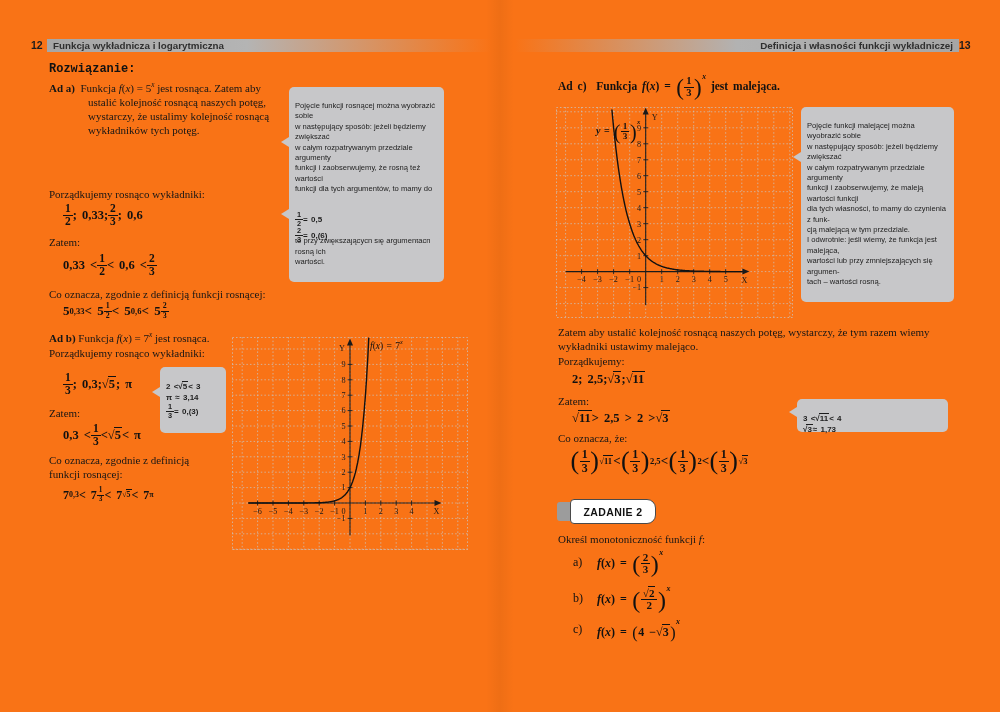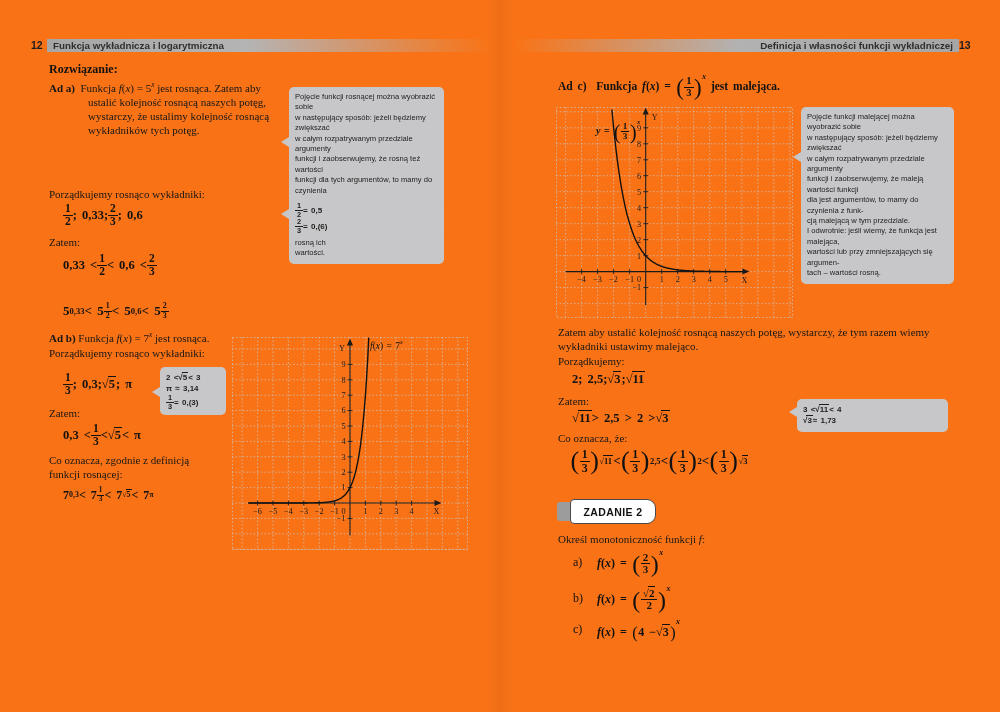--- a/index.html
+++ b/index.html
@@ -1,21 +1,21 @@
 <!DOCTYPE html>
 <html><head>
 <meta charset="utf-8">
 <style>
   html,body{margin:0;padding:0;background:#e9e9e9}
   .spread{position:relative;width:1000px;height:712px;background:#f97316;overflow:hidden;
           font-family:"Liberation Serif",serif;color:#161616}
   .gutter{position:absolute;left:486px;top:0;width:28px;height:100%;
           background:linear-gradient(to right,rgba(0,0,0,0),rgba(0,0,0,0.045) 50%,rgba(0,0,0,0));pointer-events:none}
   .ser{position:absolute;font-family:"Liberation Serif",serif;font-size:11px;line-height:14px;color:#161616;white-space:nowrap}
-  .sans{position:absolute;font-family:Liberation Serif, serif}
+  .sans{position:absolute;font-family:Liberation Mono, monospace}
   .b{font-weight:bold}
   .hbar{position:absolute;top:39px;height:13px;font:700 9.8px/13px "Liberation Sans",sans-serif;color:#2f2f2f;white-space:nowrap}
   .hbar-l{left:47px;width:438px;padding-left:6px;
           background:linear-gradient(to right,#a6a6a6 0%,#b4b4b4 45%,rgba(246,246,246,0) 100%)}
   .hbar-r{left:515px;width:438px;text-align:right;padding-right:6px;
           background:linear-gradient(to right,rgba(246,246,246,0) 0%,#b2b2b2 50%,#a6a6a6 100%)}
   .pn{position:absolute;top:39px;font:700 10.5px/13px "Liberation Sans",sans-serif;color:#1c1c1c}
   .mline{position:absolute;display:flex;align-items:center;font-family:"Liberation Serif",serif;
          font-weight:bold;color:#111;white-space:nowrap;word-spacing:2px}
   .indent-lines div{line-height:14px}
@@ -25,21 +25,21 @@
   .fd{display:block;border-top:1px solid currentColor;padding:0 2px}
   .msup{font-size:0.66em;vertical-align:0.72em;display:inline-block;line-height:1}
   .sqrt{white-space:nowrap}
   .rsign{letter-spacing:-1px}
   .rad{border-top:1px solid currentColor;padding:0 1px}
   .bpg{display:inline-flex;align-items:center;vertical-align:middle}
   .bpar{font-size:2em;font-weight:400;line-height:0;padding:0 0.5px}
   .bparm{font-size:1.35em;font-weight:400;line-height:0;padding:0 0.5px}
   .bpg+.msup{vertical-align:1.5em}
   
-  .callout{position:absolute;background:#c7c7c9;border-radius:5px;padding:5px 6px;
+  .callout{position:absolute;background:#c7c7c9;border-radius:5px;padding:14px 6px;
            font:400 7.6px/10.4px "Liberation Sans",sans-serif;color:#1d1d1d;box-sizing:border-box}
   .callout::before{content:"";position:absolute;right:100%;top:var(--ay,14px);
            border-top:5px solid transparent;border-bottom:5px solid transparent;border-right:8px solid #c7c7c9}
   .cmath{font:700 8px "Liberation Sans",sans-serif;display:flex;align-items:center;min-height:14px;word-spacing:1px}
   
   .graph{position:absolute}
   .graph svg{position:absolute;left:0;top:0}
   .glabel{position:absolute;font-family:"Liberation Serif",serif;color:#111;white-space:nowrap;word-spacing:1px}
   
   .zbadge{position:absolute;left:557px;top:499px;width:100px;height:25px}
@@ -78,20 +78,21 @@
         <span class="fd">3</span>
       </span>; 0,6</div>
   <div class="ser" style="left:49px;top:235px">Zatem:</div>
   <div class="mline" style="left:63px;top:251px;height:28px;font-size:12.5px">0,33 &lt; <span class="frac">
         <span class="fn">1</span>
         <span class="fd">2</span>
       </span> &lt; 0,6 &lt; <span class="frac">
         <span class="fn">2</span>
         <span class="fd">3</span>
       </span></div>
+  <div class="ser" style="left:49px;top:287px">Co oznacza, zgodnie z definicją funkcji rosnącej:</div>
   <div class="mline" style="left:63px;top:299px;height:24px;font-size:13px">5<span class="msup">0,33</span> &lt; 5<span class="msup"><span class="frac"><span class="fn">1</span><span class="fd">2</span></span></span> &lt; 5<span class="msup">0,6</span> &lt; 5<span class="msup"><span class="frac"><span class="fn">2</span><span class="fd">3</span></span></span></div>
 
   <div class="ser" style="left:49px;top:331px"><span class="b">Ad b)</span>&nbsp;<span>Funkcja <i>f</i>(<i>x</i>) = 7<span class="msup"><i>x</i></span> jest rosnąca.</span></div>
   <div class="ser" style="left:49px;top:346px">Porządkujemy rosnąco wykładniki:</div>
   <div class="mline" style="left:63px;top:369px;height:30px;font-size:12.5px"><span class="frac">
         <span class="fn">1</span>
         <span class="fd">3</span>
       </span>; 0,3; <span class="sqrt"><span class="rsign">√</span><span class="rad">5</span></span>; π</div>
   <div class="ser" style="left:49px;top:406px">Zatem:</div>
   <div class="mline" style="left:63px;top:421px;height:28px;font-size:12.5px">0,3 &lt; <span class="frac">
@@ -259,21 +260,21 @@
           <span class="bpar">)</span>
         </span><span class="msup"><i>x</i></span></div>
   </div>
 
   <div class="callout" style="left:801px;top:107px;width:153px;--ay:45px">
     <div>
         <div>Pojęcie funkcji malejącej można wyobrazić sobie</div>
         <div>w następujący sposób: jeżeli będziemy zwiększać</div>
         <div>w całym rozpatrywanym przedziale argumenty</div>
         <div>funkcji i zaobserwujemy, że maleją wartości funkcji</div>
-        <div>dla jest argumentów, to mamy do czynienia z funk-</div>
+        <div>dla tych własności, to mamy do czynienia z funk-</div>
         <div>cją malejącą w tym przedziale.</div>
         <div>I odwrotnie: jeśli wiemy, że funkcja jest malejąca,</div>
         <div>wartości lub przy zmniejszających się argumen-</div>
         <div>tach – wartości rosną.</div>
       </div>
   </div>
 
   <div class="ser" style="left:558px;top:325px">Zatem aby ustalić kolejność rosnącą naszych potęg, wystarczy, że tym razem wiemy</div>
   <div class="ser" style="left:558px;top:339px">wykładniki ustawimy malejąco.</div>
   <div class="ser" style="left:558px;top:354px">Porządkujemy:</div>

